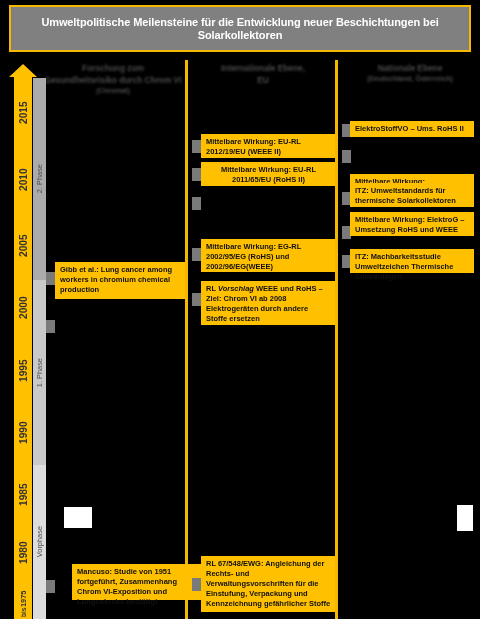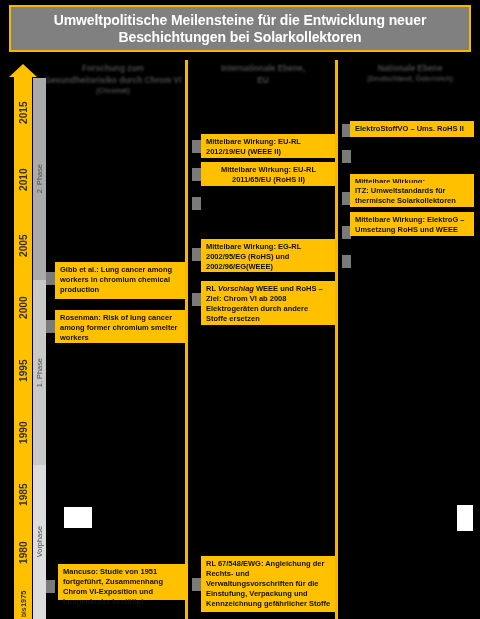--- a/index.html
+++ b/index.html
@@ -12,21 +12,21 @@
   #root { position: relative; width: 480px; height: 619px; background: #000; }
 
   
   .title-bar {
     position: absolute; left: 9px; top: 5px; width: 462px; height: 47px;
     background: #808080; border: 2px solid #F5B800;
     display: flex; align-items: center; justify-content: center;
     text-align: center;
   }
   .title-text {
-    color: #FFFFFF; font-size: 14px; font-weight: bold; line-height: 1.18;
+    color: #FFFFFF; font-size: 11px; font-weight: bold; line-height: 1.18;
     letter-spacing: -0.1px; padding: 0 6px;
   }
 
   
   .col-head {
     position: absolute; top: 62px;
     text-align: center; color: #4a4a4a;
     font-size: 8.3px; font-weight: bold; line-height: 1.45;
     filter: blur(1.15px);
     -webkit-filter: blur(1.15px);
@@ -144,24 +144,23 @@
       <span>1. Phase</span>
     </div>
   <div class="phase" id="phase-0">
       <span>Vorphase</span>
     </div>
 
   <div class="tab" style="left:46px; top:272px;"></div>
   <div class="event" style="left:55px; top:262px; width:130px; height:37px;">Gibb et al.: Lung cancer among workers in chromium chemical production</div>
 
   <div class="tab" style="left:46px; top:320px;"></div>
-  <div class="event" style="left:55px; top:310px; width:130px; height:33px;">Rosenman: Risk of lung cancer among former chromium smelter workers</div>
 
   <div class="tab" style="left:46px; top:580px;"></div>
-  <div class="event" style="left:58px; top:564px; width:130px; height:36px;">Mancuso: Studie von 1951 fortgeführt, Zusammenhang Chrom VI-Exposition und Lungenkrebs bestätigt</div>
+  <div class="event" style="left:72px; top:564px; width:130px; height:36px;">Mancuso: Studie von 1951 fortgeführt, Zusammenhang Chrom VI-Exposition und Lungenkrebs bestätigt</div>
 
   <div class="tab" style="left:192px; top:140px;"></div>
   <div class="event" style="left:201px; top:134px; width:134px; height:24px;">Mittelbare Wirkung: EU-RL 2012/19/EU (WEEE II)</div>
 
   <div class="tab" style="left:192px; top:168px;"></div>
   <div class="event" style="left:201px; top:162px; width:134px; height:24px;text-align:center;">Mittelbare Wirkung: EU-RL 2011/65/EU (RoHS II)</div>
 
   <div class="tab" style="left:192px; top:197px;"></div>
 
   <div class="tab" style="left:192px; top:248px;"></div>
@@ -179,17 +178,18 @@
   <div class="tab" style="left:342px; top:150px;"></div>
   <div class="event" style="left:350px; top:142px; width:124px; height:33px;margin-top:32px;">Mittelbare Wirkung: Kreislaufwirtschaftsgesetz – Umsetzung Abfallrahmen-RL</div>
 
   <div class="tab" style="left:342px; top:192px;"></div>
   <div class="event" style="left:350px; top:183px; width:124px; height:24px;">ITZ: Umweltstandards für thermische Solarkollektoren</div>
 
   <div class="tab" style="left:342px; top:226px;"></div>
   <div class="event" style="left:350px; top:212px; width:124px; height:24px;">Mittelbare Wirkung: ElektroG – Umsetzung RoHS und WEEE</div>
 
   <div class="tab" style="left:342px; top:255px;"></div>
+  <div class="event" style="left:350px; top:249px; width:124px; height:24px;">ITZ: Machbarkeitsstudie Umweltzeichen Thermische Solaranlagen</div>
 
   <div class="blank-box" id="blank-1"></div>
   <div class="blank-box" id="blank-2"></div>
 
 </div>
 
 </body></html>

